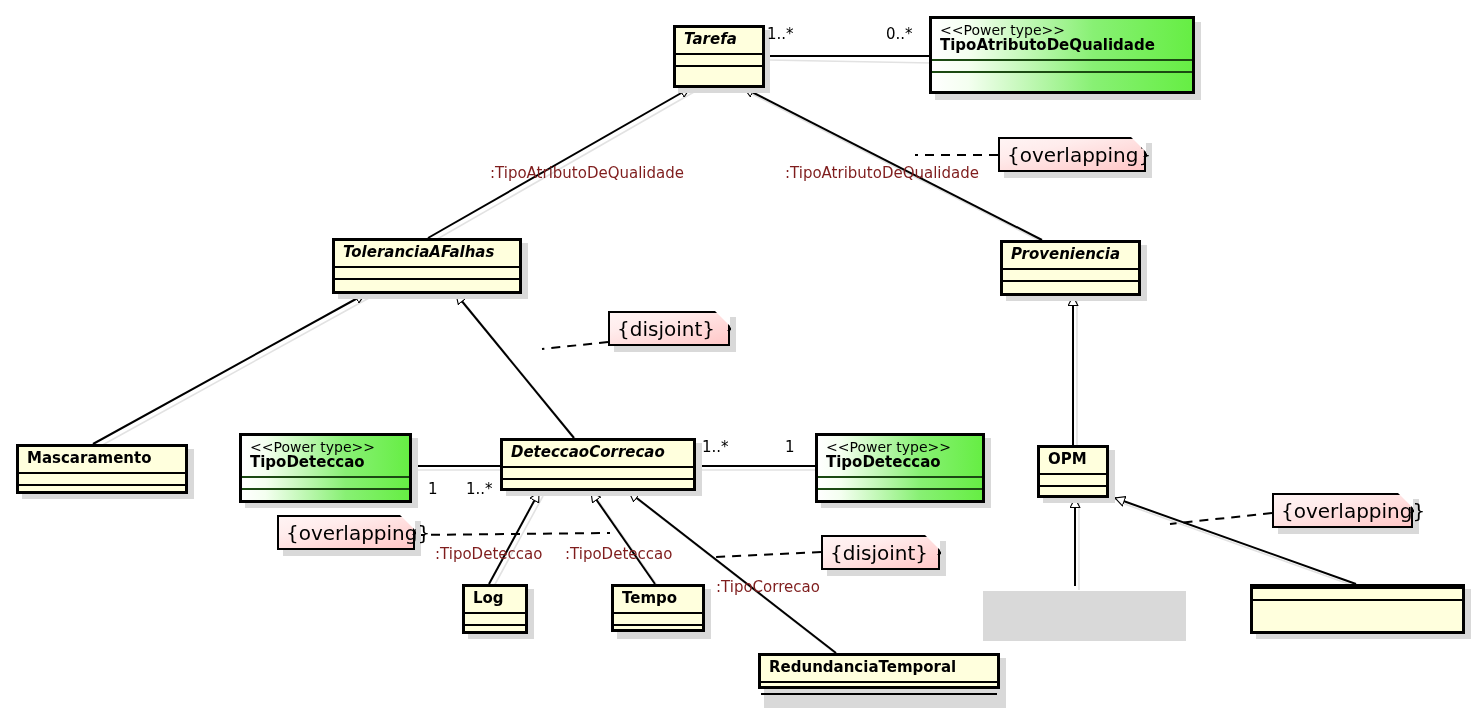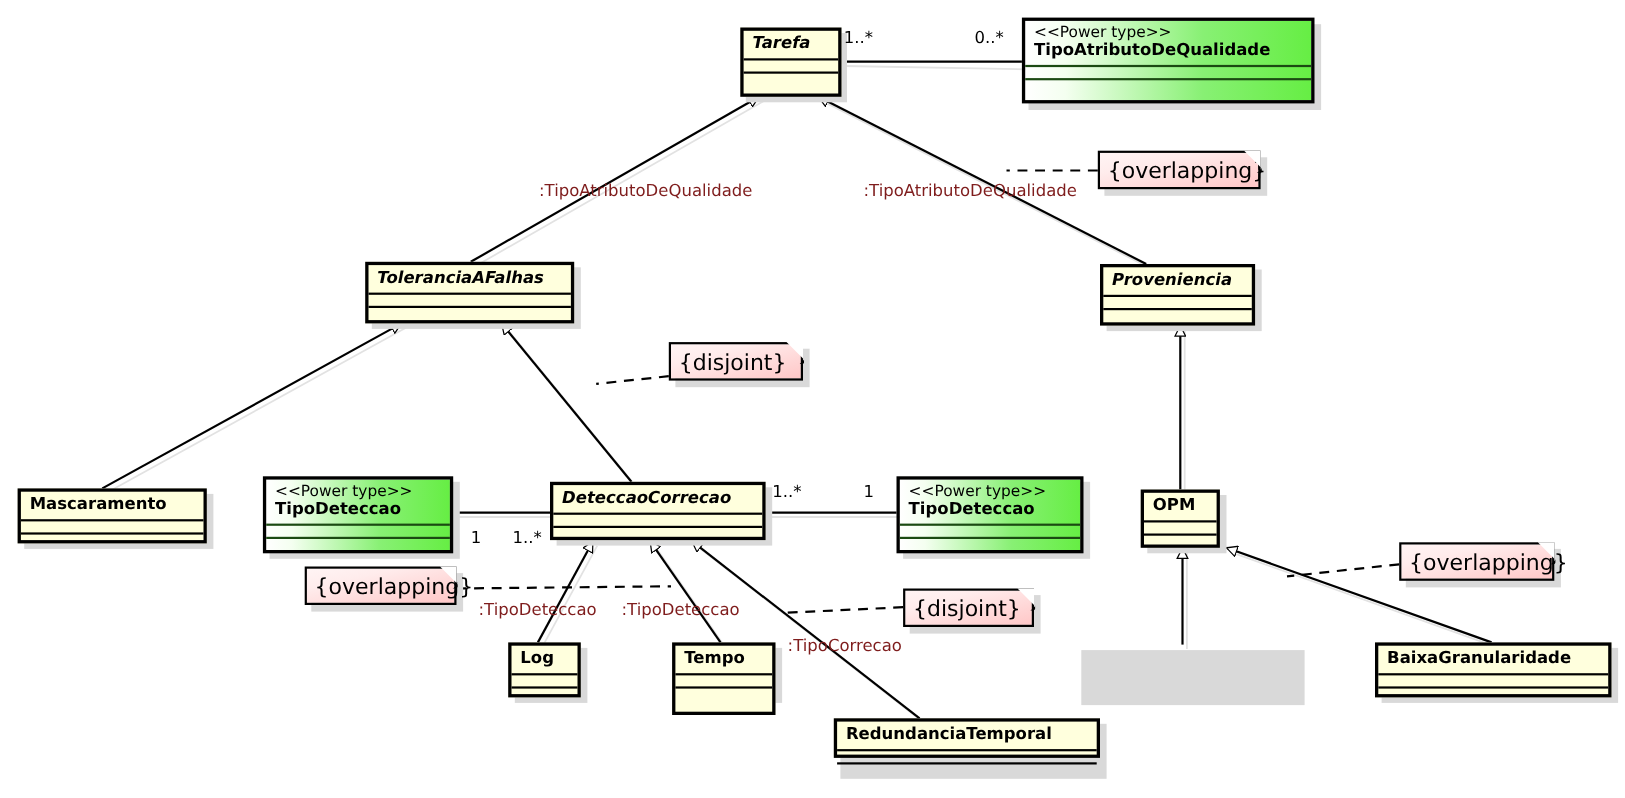--- a/index.html
+++ b/index.html
@@ -270,35 +270,34 @@
     <div class="compartment"></div>
     <div class="compartment"></div>
   </div>
 
   <div class="cls yellow" style="left:462px;top:584px;width:66px;height:50px;">
     <div class="title">Log</div>
     <div class="compartment"></div>
     <div class="compartment"></div>
   </div>
 
-  <div class="cls yellow" style="left:611px;top:584px;width:94px;height:66px;">
+  <div class="cls yellow" style="left:611px;top:584px;width:94px;height:48px;">
     <div class="title">Tempo</div>
     <div class="compartment"></div>
     <div class="compartment"></div>
   </div>
 
   <div class="cls yellow" style="left:758px;top:653px;width:242px;height:36px;">
     <div class="title">RedundanciaTemporal</div>
     <div class="compartment"></div>
     <div class="compartment"></div>
   </div>
 
 
   <div class="cls yellow" style="left:1250px;top:584px;width:215px;height:50px;">
-    <div class="title">BaixaGranularidade</div>
     <div class="compartment"></div>
     <div class="compartment"></div>
   </div>
 
   <div class="note" style="left:998px;top:137px;width:148px;height:35px;">
     <span>{overlapping}</span>
     <span class="fold"></span>
     <span class="foldline"></span>
   </div>
 

